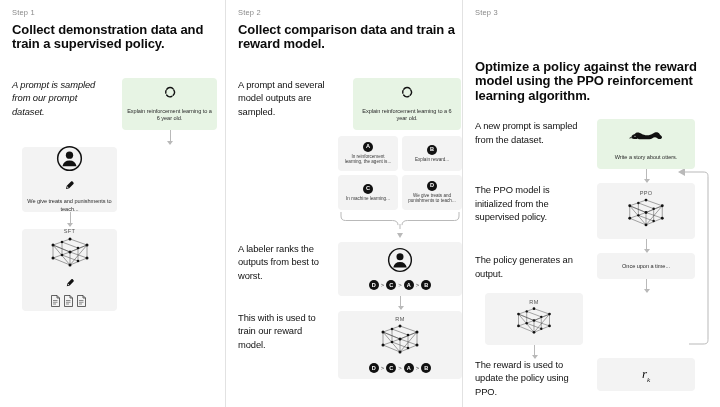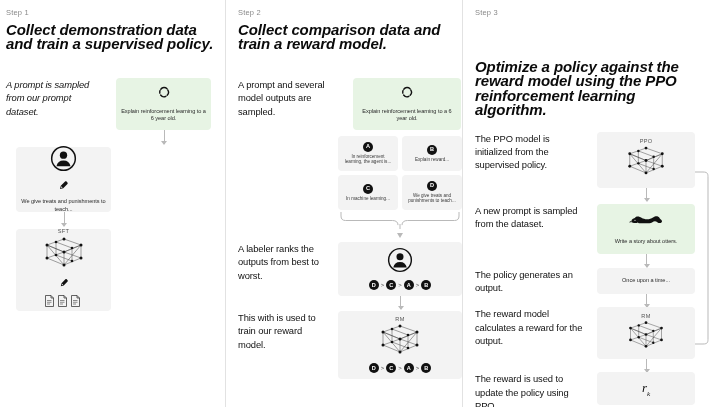--- a/index.html
+++ b/index.html
@@ -7,31 +7,31 @@
   body{
     width:720px;height:407px;overflow:hidden;
     background:#ffffff;
     font-family:"Liberation Sans","DejaVu Sans",sans-serif;
     color:#0d0d0d;
     -webkit-font-smoothing:antialiased;
   }
   .board{position:relative;width:720px;height:407px;display:flex;background:#fff;}
 
   .col{position:relative;box-sizing:border-box;height:407px;}
-  .col-1{width:225px;padding:8px 0 0 6px;}
+  .col-1{width:225px;padding:8px 0 0 12px;}
   .col-2{width:237px;padding:8px 0 0 12px;border-left:1px solid #e2e2e2;}
   .col-3{width:248px;padding:8px 0 0 12px;border-left:1px solid #e2e2e2;}
 
   .step-label{
     font-size:7.5px;color:#8a8a8a;letter-spacing:.2px;
     margin:0 0 6px 0;font-weight:400;
   }
   .step-title{
-    font-size:15px;line-height:14.4px;font-weight:700;color:#0b0b0b;
-    letter-spacing:-.1px;margin:0;max-width:220px;font-style:italic;
+    font-size:13px;line-height:14.4px;font-weight:700;color:#0b0b0b;
+    letter-spacing:-.1px;margin:0;max-width:220px;
   }
   .col-3 .step-title{max-width:235px;margin-top:43px;}
 
   
   .row{position:relative;display:flex;align-items:flex-start;}
   .desc{
     font-size:9.4px;line-height:13.4px;color:#111;
     letter-spacing:-.1px;
   }
   .col-1 .desc{width:100px;font-style:italic;}
@@ -316,20 +316,37 @@
 
   <div class="col col-3">
     <div class="step-label">Step 3</div>
     <div class="step-title">Optimize a policy against the reward model using the PPO reinforcement learning algorithm.</div>
 
     <svg style="position:absolute;left:214px;top:160px;" width="36" height="200" viewBox="0 0 36 200" fill="none">
       <path d="M6 12 H26 C31 12 31 14 31 18 V178 C31 182 31 184 26 184 H12" stroke="#b9b9b9" stroke-width="1"></path>
       <polygon points="8,8 8,16 1,12" fill="#b9b9b9"></polygon>
     </svg>
 
+    <div class="row" style="margin-top:16px;">
+      <div class="desc">A new prompt is sampled from the dataset.</div>
+      <div class="figcol" style="margin-left:10px;">
+        <div class="box green" style="width:98px;height:50px;">
+          <span class="icn">
+            <svg width="34" height="17" viewBox="0 0 68 34" fill="#111">
+              <path d="M10 22c-3 0-5-1.5-5-4 0-2 1-3.5 3-4.5 2-1 3-.5 4-2 1.2-1.8 3-2.5 5.5-2.5 3 0 5 1.2 7.5 2.6 3.4 1.9 6.6 3 11 3 5 0 8.5-1.4 12-3.6 2.6-1.6 4.6-2.6 7-2.6 2.6 0 4.4 1.2 5.5 2.8.9 1.3 1.4 2.6 2.6 3.4 1.8 1.2 2.9 2.3 2.9 4 0 2.2-1.8 3.6-4.4 3.6-2 0-3.4-.7-5-1.8-1.6-1.1-2.8-1.8-4.8-1.8-2 0-3.4.8-5 2-1.8 1.3-3.6 2-6.2 2H23c-2.4 0-4-.6-5.8-1.8C15.4 22.6 13.6 22 11.8 22z"></path>
+              <path d="M5 18c-2.4.5-4 1.6-4.6 3.2 2-.4 3.6-.6 5-.5z"></path>
+              <circle cx="12" cy="16.5" r="1.2" fill="#fff"></circle>
+            </svg>
+          </span>
+          <div class="box-cap" style="margin-top:5px;">Write a story about otters.</div>
+        </div>
+        <div class="arrow" style="top:50px;height:13px;"></div>
+      </div>
+    </div>
+
     <div class="row" style="margin-top:14px;">
       <div class="desc">The PPO model is initialized from the supervised policy.</div>
       <div class="figcol" style="margin-left:10px;">
         <div class="box" style="width:98px;height:56px;">
           <div class="box-tag">PPO</div>
           <span class="nn">
             <svg width="44" height="33" viewBox="0 0 92 68">
               <g stroke="#444" stroke-width="1" fill="none">
                 <path d="M12 20 46 8 80 20 46 34Z"></path>
                 <path d="M12 20 46 34 80 20"></path>
@@ -352,49 +369,31 @@
                 <circle cx="30" cy="40" r="2.6"></circle>
                   <circle cx="62" cy="52" r="2.6"></circle>
               </g>
             </svg>
           </span>
         </div>
         <div class="arrow" style="top:56px;height:13px;"></div>
       </div>
     </div>
 
-    <div class="row" style="margin-top:16px;">
-      <div class="desc">A new prompt is sampled from the dataset.</div>
-      <div class="figcol" style="margin-left:10px;">
-        <div class="box green" style="width:98px;height:50px;">
-          <span class="icn">
-            <svg width="34" height="17" viewBox="0 0 68 34" fill="#111">
-              <path d="M10 22c-3 0-5-1.5-5-4 0-2 1-3.5 3-4.5 2-1 3-.5 4-2 1.2-1.8 3-2.5 5.5-2.5 3 0 5 1.2 7.5 2.6 3.4 1.9 6.6 3 11 3 5 0 8.5-1.4 12-3.6 2.6-1.6 4.6-2.6 7-2.6 2.6 0 4.4 1.2 5.5 2.8.9 1.3 1.4 2.6 2.6 3.4 1.8 1.2 2.9 2.3 2.9 4 0 2.2-1.8 3.6-4.4 3.6-2 0-3.4-.7-5-1.8-1.6-1.1-2.8-1.8-4.8-1.8-2 0-3.4.8-5 2-1.8 1.3-3.6 2-6.2 2H23c-2.4 0-4-.6-5.8-1.8C15.4 22.6 13.6 22 11.8 22z"></path>
-              <path d="M5 18c-2.4.5-4 1.6-4.6 3.2 2-.4 3.6-.6 5-.5z"></path>
-              <circle cx="12" cy="16.5" r="1.2" fill="#fff"></circle>
-            </svg>
-          </span>
-          <div class="box-cap" style="margin-top:5px;">Write a story about otters.</div>
-        </div>
-        <div class="arrow" style="top:50px;height:13px;"></div>
-      </div>
-    </div>
-
     <div class="row" style="margin-top:14px;">
       <div class="desc">The policy generates an output.</div>
       <div class="figcol" style="margin-left:10px;">
         <div class="box" style="width:98px;height:26px;">
           <div class="box-cap">Once upon a time...</div>
         </div>
         <div class="arrow" style="top:26px;height:13px;"></div>
       </div>
     </div>
 
     <div class="row" style="margin-top:13px;">
-      <div class="desc">The reward model calculates a reward for the output.</div>
       <div class="figcol" style="margin-left:10px;">
         <div class="box" style="width:98px;height:52px;">
           <div class="box-tag">RM</div>
           <span class="nn">
             <svg width="42" height="31" viewBox="0 0 92 68">
               <g stroke="#444" stroke-width="1" fill="none">
                 <path d="M12 20 46 8 80 20 46 34Z"></path>
                 <path d="M12 20 46 34 80 20"></path>
                 <path d="M12 20 12 46 46 60 80 46 80 20"></path>
                 <path d="M46 34 46 60"></path>

